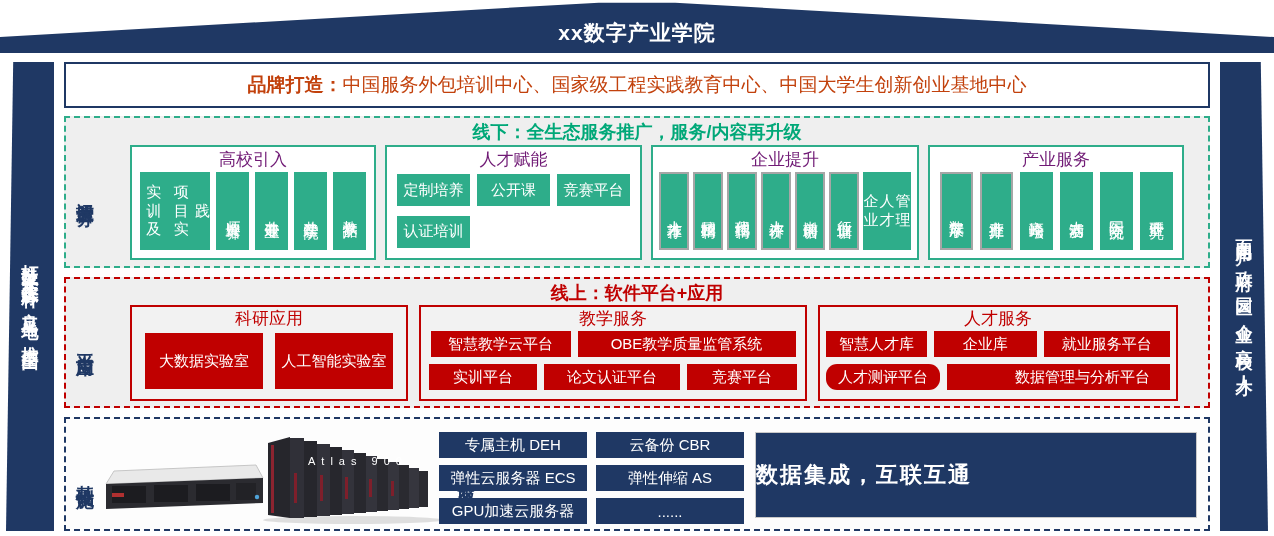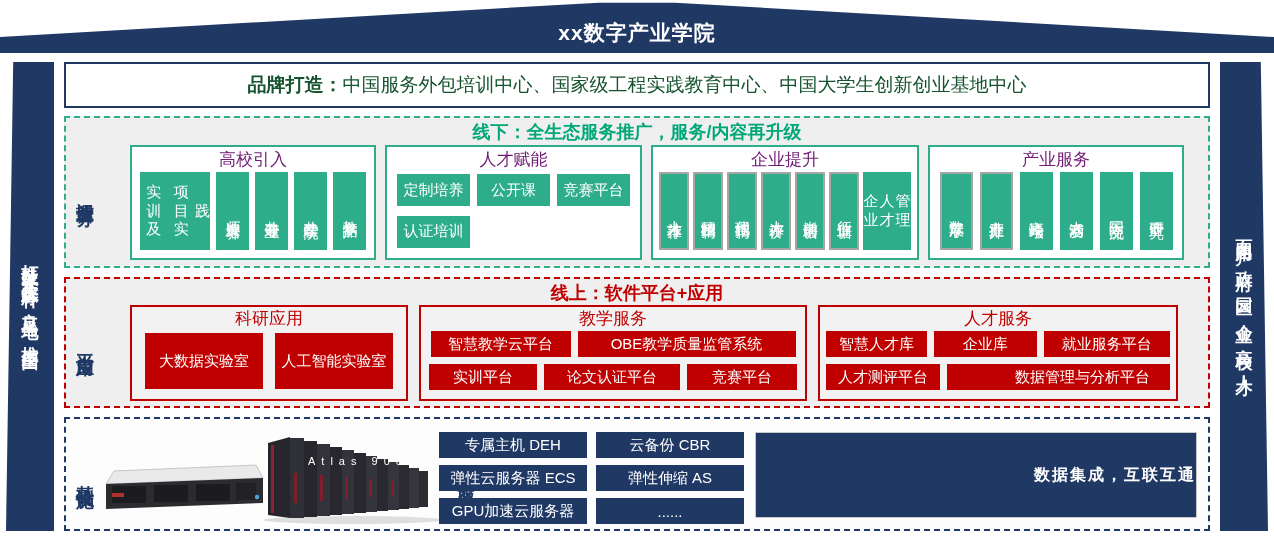--- a/index.html
+++ b/index.html
@@ -12,21 +12,21 @@
           clip-path:polygon(0 70%,47% 5%,53% 5%,100% 70%,100% 100%,0 100%);
           display:flex;align-items:flex-end;justify-content:center;}
   .banner span{color:#fff;font-size:21px;font-weight:700;padding-bottom:6px;letter-spacing:1px;}
   
   .ribbon{top:62px;width:48px;height:469px;background:#1F3864;display:flex;align-items:center;justify-content:center;}
   .ribbon-left{left:6px;clip-path:polygon(15% 0,100% 0,100% 100%,0 100%);}
   .ribbon-right{left:1220px;clip-path:polygon(0 0,85% 0,100% 100%,0 100%);}
   .ribbon span{color:#fff;font-size:17px;font-weight:700;letter-spacing:3px;line-height:1;}
   
   .brand{left:64px;top:62px;width:1146px;height:46px;box-sizing:border-box;background:#fff;
-         border:2px solid #1F3864;display:flex;align-items:center;justify-content:center;color:#14532d;font-size:19px;}
+         border:2px solid #1F3864;display:flex;align-items:center;justify-content:center;color:#c2410c;font-size:19px;}
   .brand b{font-weight:700;}
   
   .sec{left:64px;width:1146px;box-sizing:border-box;}
   .sec-op{top:116px;height:152px;background:#EFEFEF;border:2px dashed #2EAD8A;padding-left:48px;}
   .sec-pf{top:277px;height:131px;background:#EFEFEF;border:2px dashed #C00000;}
   .sec-if{top:417px;height:114px;background:#FDFDFD;border:2px dashed #1F3864;}
   .side-label{position:absolute;left:6px;top:0;bottom:0;display:flex;align-items:center;justify-content:center;width:26px;}
   .side-label span{color:#1F3864;font-weight:700;font-size:18px;letter-spacing:2px;}
   .sec-title{position:absolute;top:2px;left:0;width:100%;text-align:center;font-weight:700;font-size:18px;}
   .sec-title.green{color:#00A878;}
@@ -50,21 +50,21 @@
   .rrow{display:flex;justify-content:center;gap:7px;padding:0 6px;margin-bottom:7px;}
   .rrow .ritem{height:26px;}
   .rbig{flex:1;display:flex;justify-content:center;gap:12px;padding:2px 10px 10px;}
   .rbig .ritem{width:118px;}
   
   .cloud-label{position:absolute;left:388px;top:0;bottom:0;display:flex;align-items:center;}
   .cloud-label span{color:#1F3864;font-weight:700;font-size:18px;letter-spacing:2px;}
   .cloud-grid{position:absolute;left:373px;top:13px;display:grid;grid-template-columns:148px 148px;gap:7px 9px;}
   .citem{height:26px;background:#1F3864;color:#fff;font-size:15px;display:flex;align-items:center;justify-content:center;}
   .integration{position:absolute;left:689px;top:13px;width:440px;height:84px;background:#1F3864;border:1px solid #C9C9C9;
-               display:flex;align-items:center;justify-content:flex-end;color:#fff;font-size:16px;font-weight:700;letter-spacing:2px;}
+               display:flex;align-items:center;justify-content:flex-start;color:#fff;font-size:22px;font-weight:700;letter-spacing:2px;}
   .servers{position:absolute;left:32px;top:4px;width:350px;height:104px;}
 </style>
 </head>
 <body>
 
 <div id="canvas">
 
   <div class="abs banner">
     <span>xx数字产业学院</span>
   </div>
@@ -180,21 +180,21 @@
       </div>
 
       <div class="rgroup" style="width:360px;">
         <div class="gt">人才服务</div>
         <div class="rrow">
           <div class="ritem" style="width:102px;">智慧人才库</div>
           <div class="ritem" style="width:104px;">企业库</div>
           <div class="ritem" style="width:128px;">就业服务平台</div>
         </div>
         <div class="rrow">
-          <div class="ritem" style="width:117px;">人才测评平台</div>
+          <div class="ritem" style="width:117px;border-radius:11px;">人才测评平台</div>
           <div class="ritem" style="width:228px;padding-left:48px;">数据管理与分析平台</div>
         </div>
       </div>
 
     </div>
   </div>
 
   <div class="abs sec sec-if">
     <div class="side-label">
       <span class="vtext">基础设施</span>

